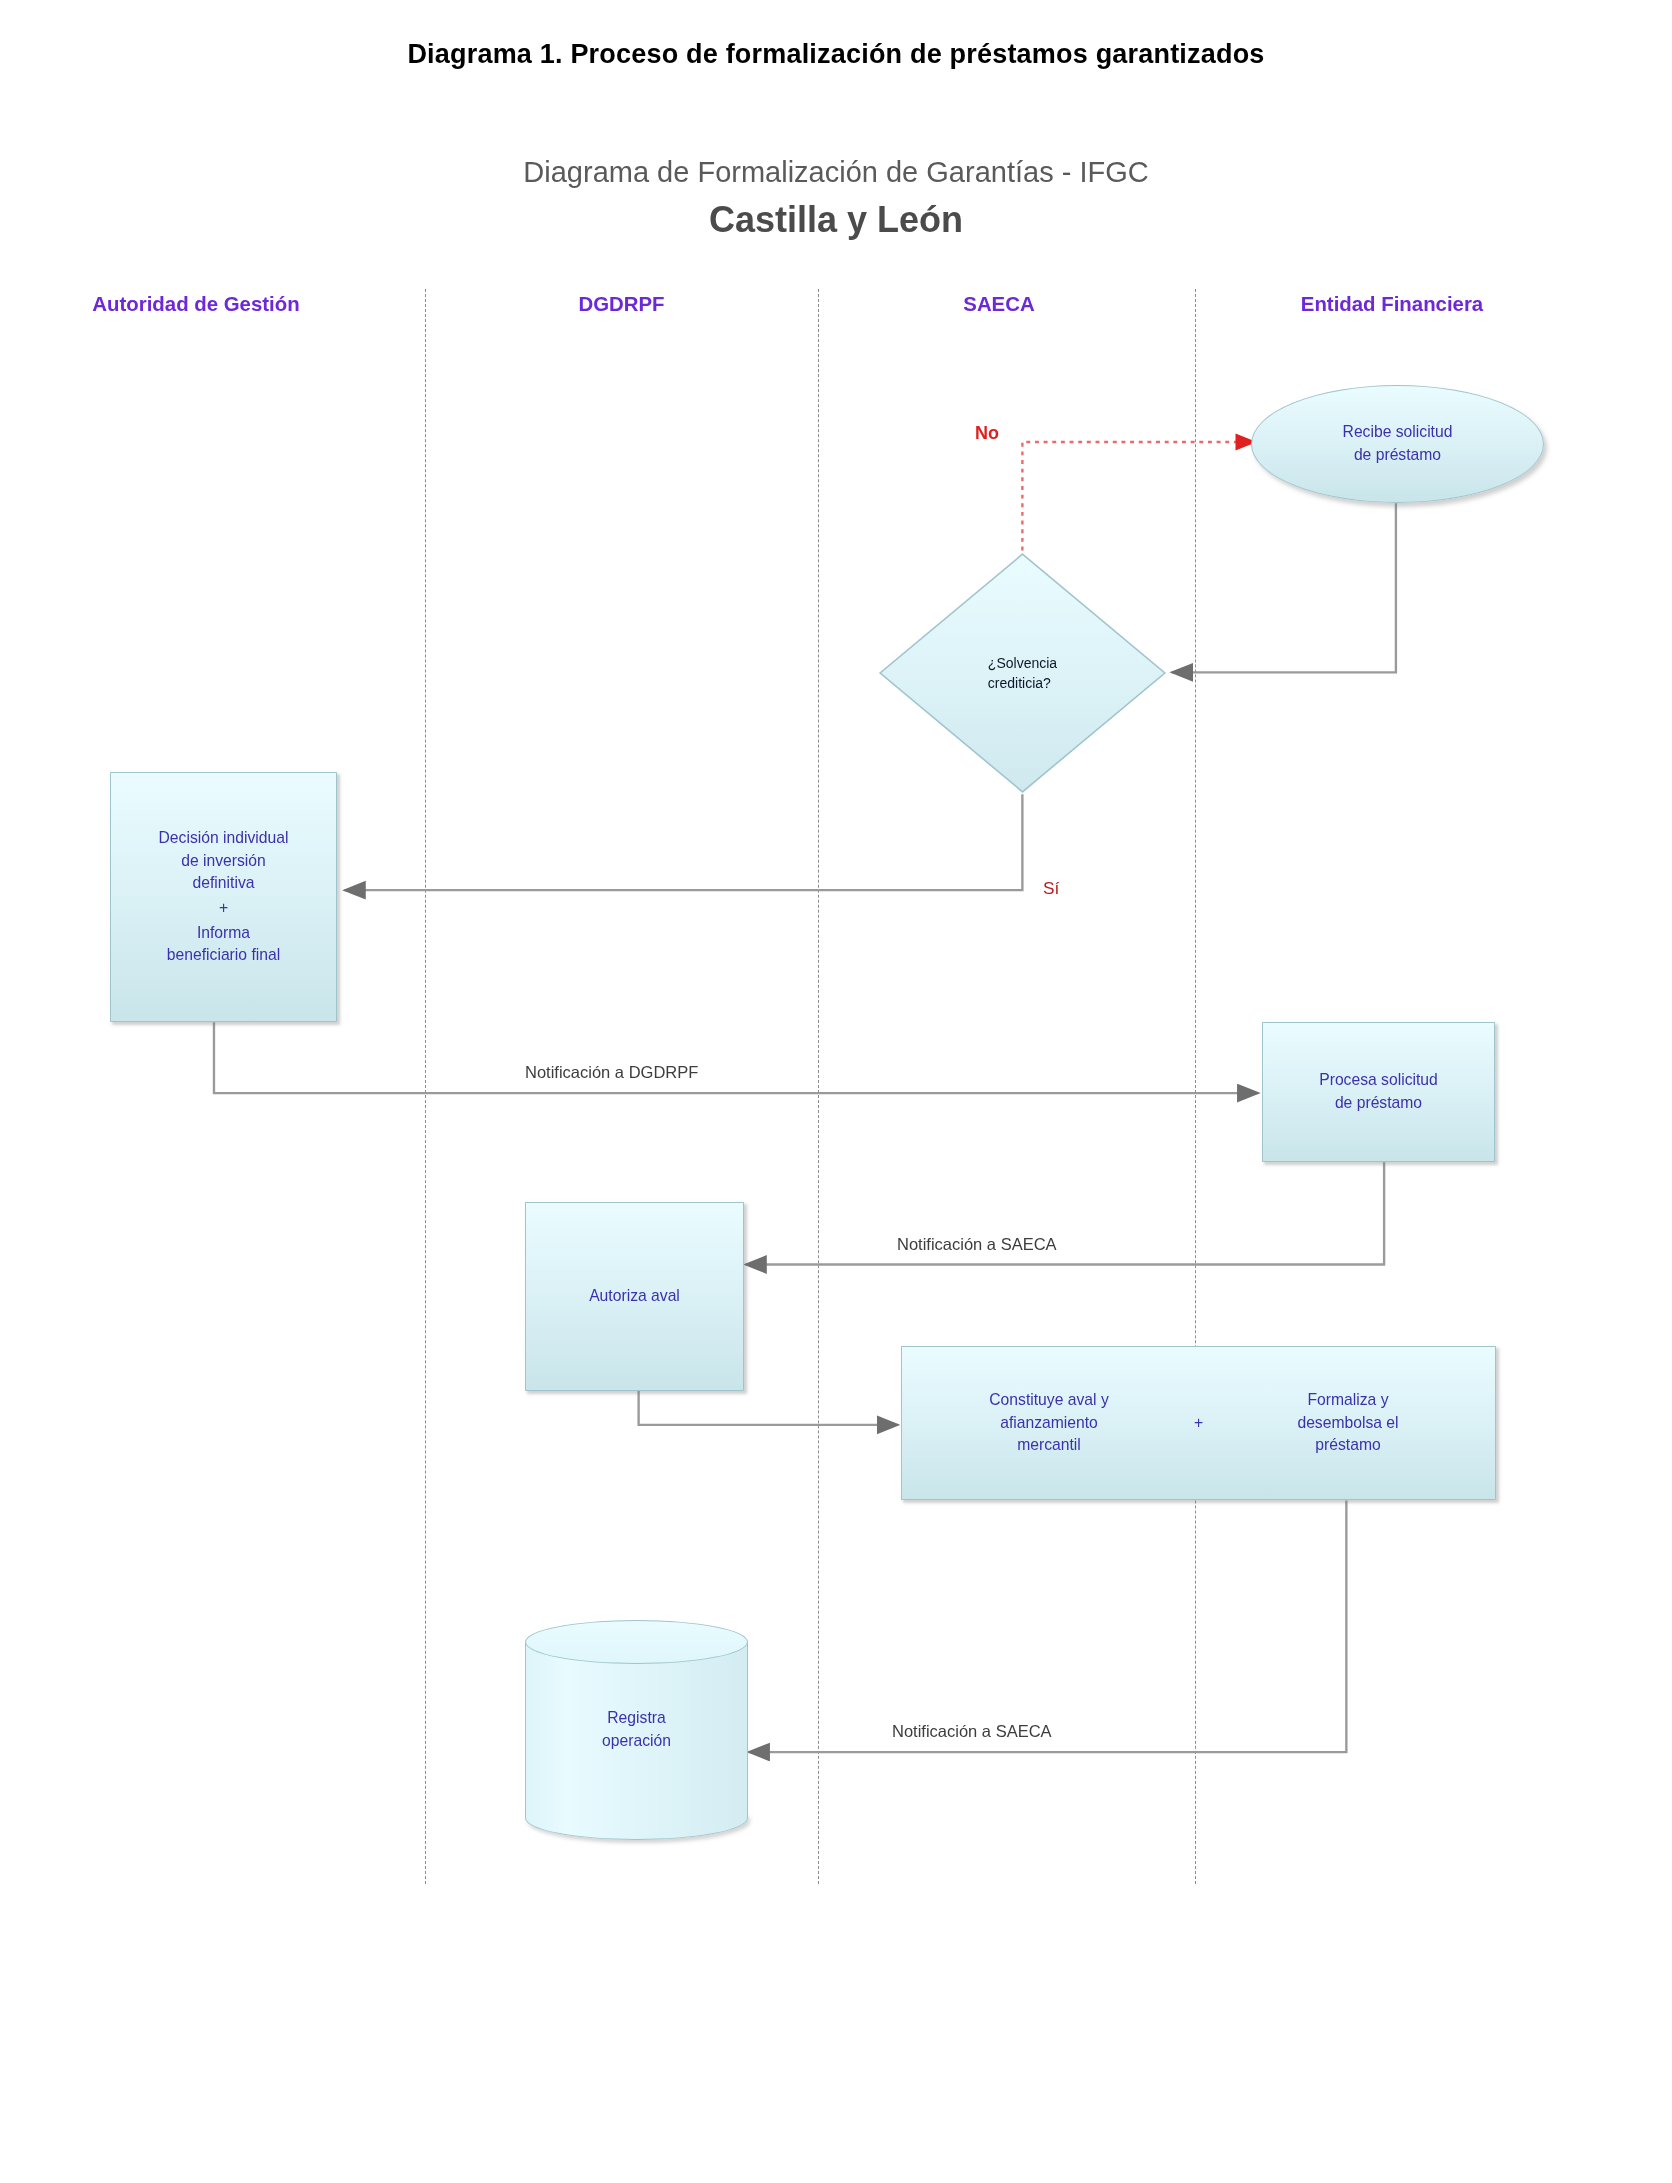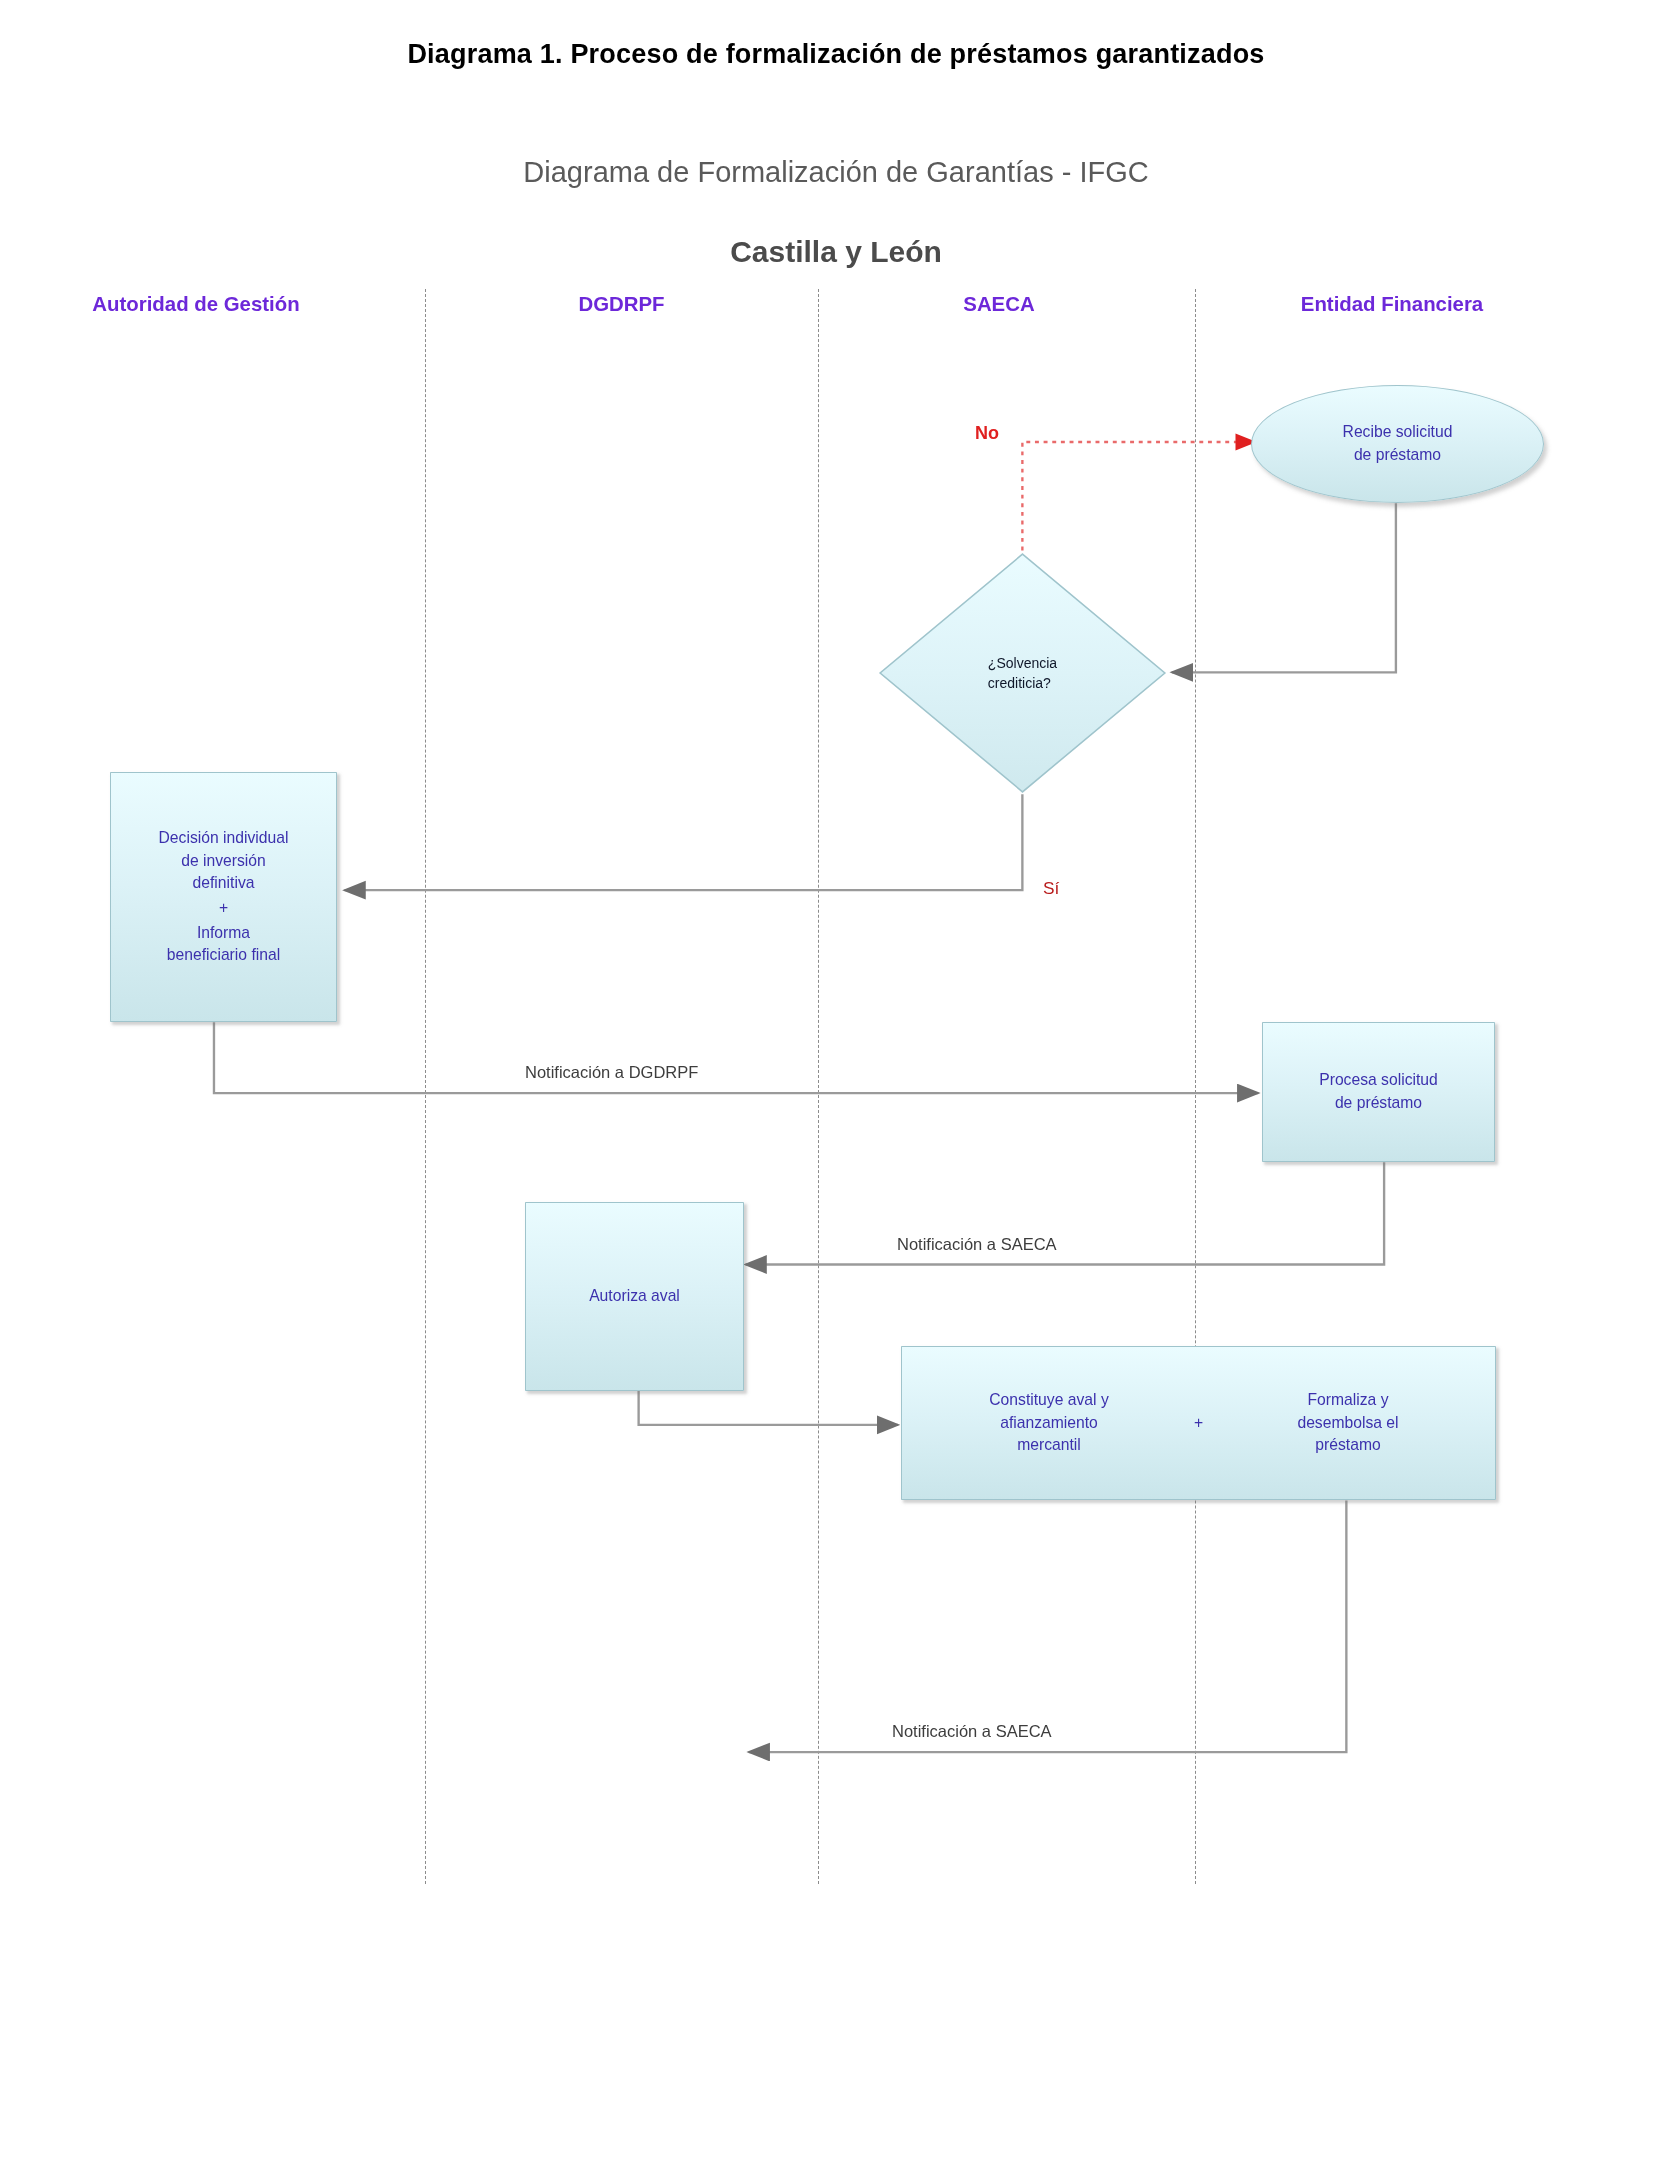--- a/index.html
+++ b/index.html
@@ -47,24 +47,23 @@
     color: #5a5a5a;
     font-weight: normal;
     font-family: "Liberation Sans", sans-serif;
   }
   #diagram-subtitle {
     position: absolute;
     left: 0;
     top: 199px;
     width: 1672px;
     text-align: center;
-    font-size: 30px;
+    font-size: 36px;
     color: #4b4b4b;
     font-weight: bold;
-    margin-top: 36px;
   }
 
   
   .lane-header {
     position: absolute;
     top: 293px;
     font-size: 20.4px;
     font-weight: bold;
     color: #6d28d9;
     text-align: center;
@@ -331,15 +330,22 @@
   <div class="node rect split-box" style="left:901px; top:1346px; width:595px; height:154px;gap:41px;">
     <div class="half" style="white-space:pre-line;">Constituye aval y
 afianzamiento
 mercantil</div>
     <div class="plus">+</div>
     <div class="half" style="white-space:pre-line;">Formaliza y
 desembolsa el
 préstamo</div>
   </div>
 
+  <div class="cyl-wrap" style="left:525px; top:1620px; width:223px; height:220px;">
+    <div class="cyl-bottom"></div>
+    <div class="cyl-body"></div>
+    <div class="cyl-top"></div>
+    <div class="cyl-label" style="white-space:pre-line;">Registra
+operación</div>
+  </div>
 
 </div>
 
 
 </body></html>

